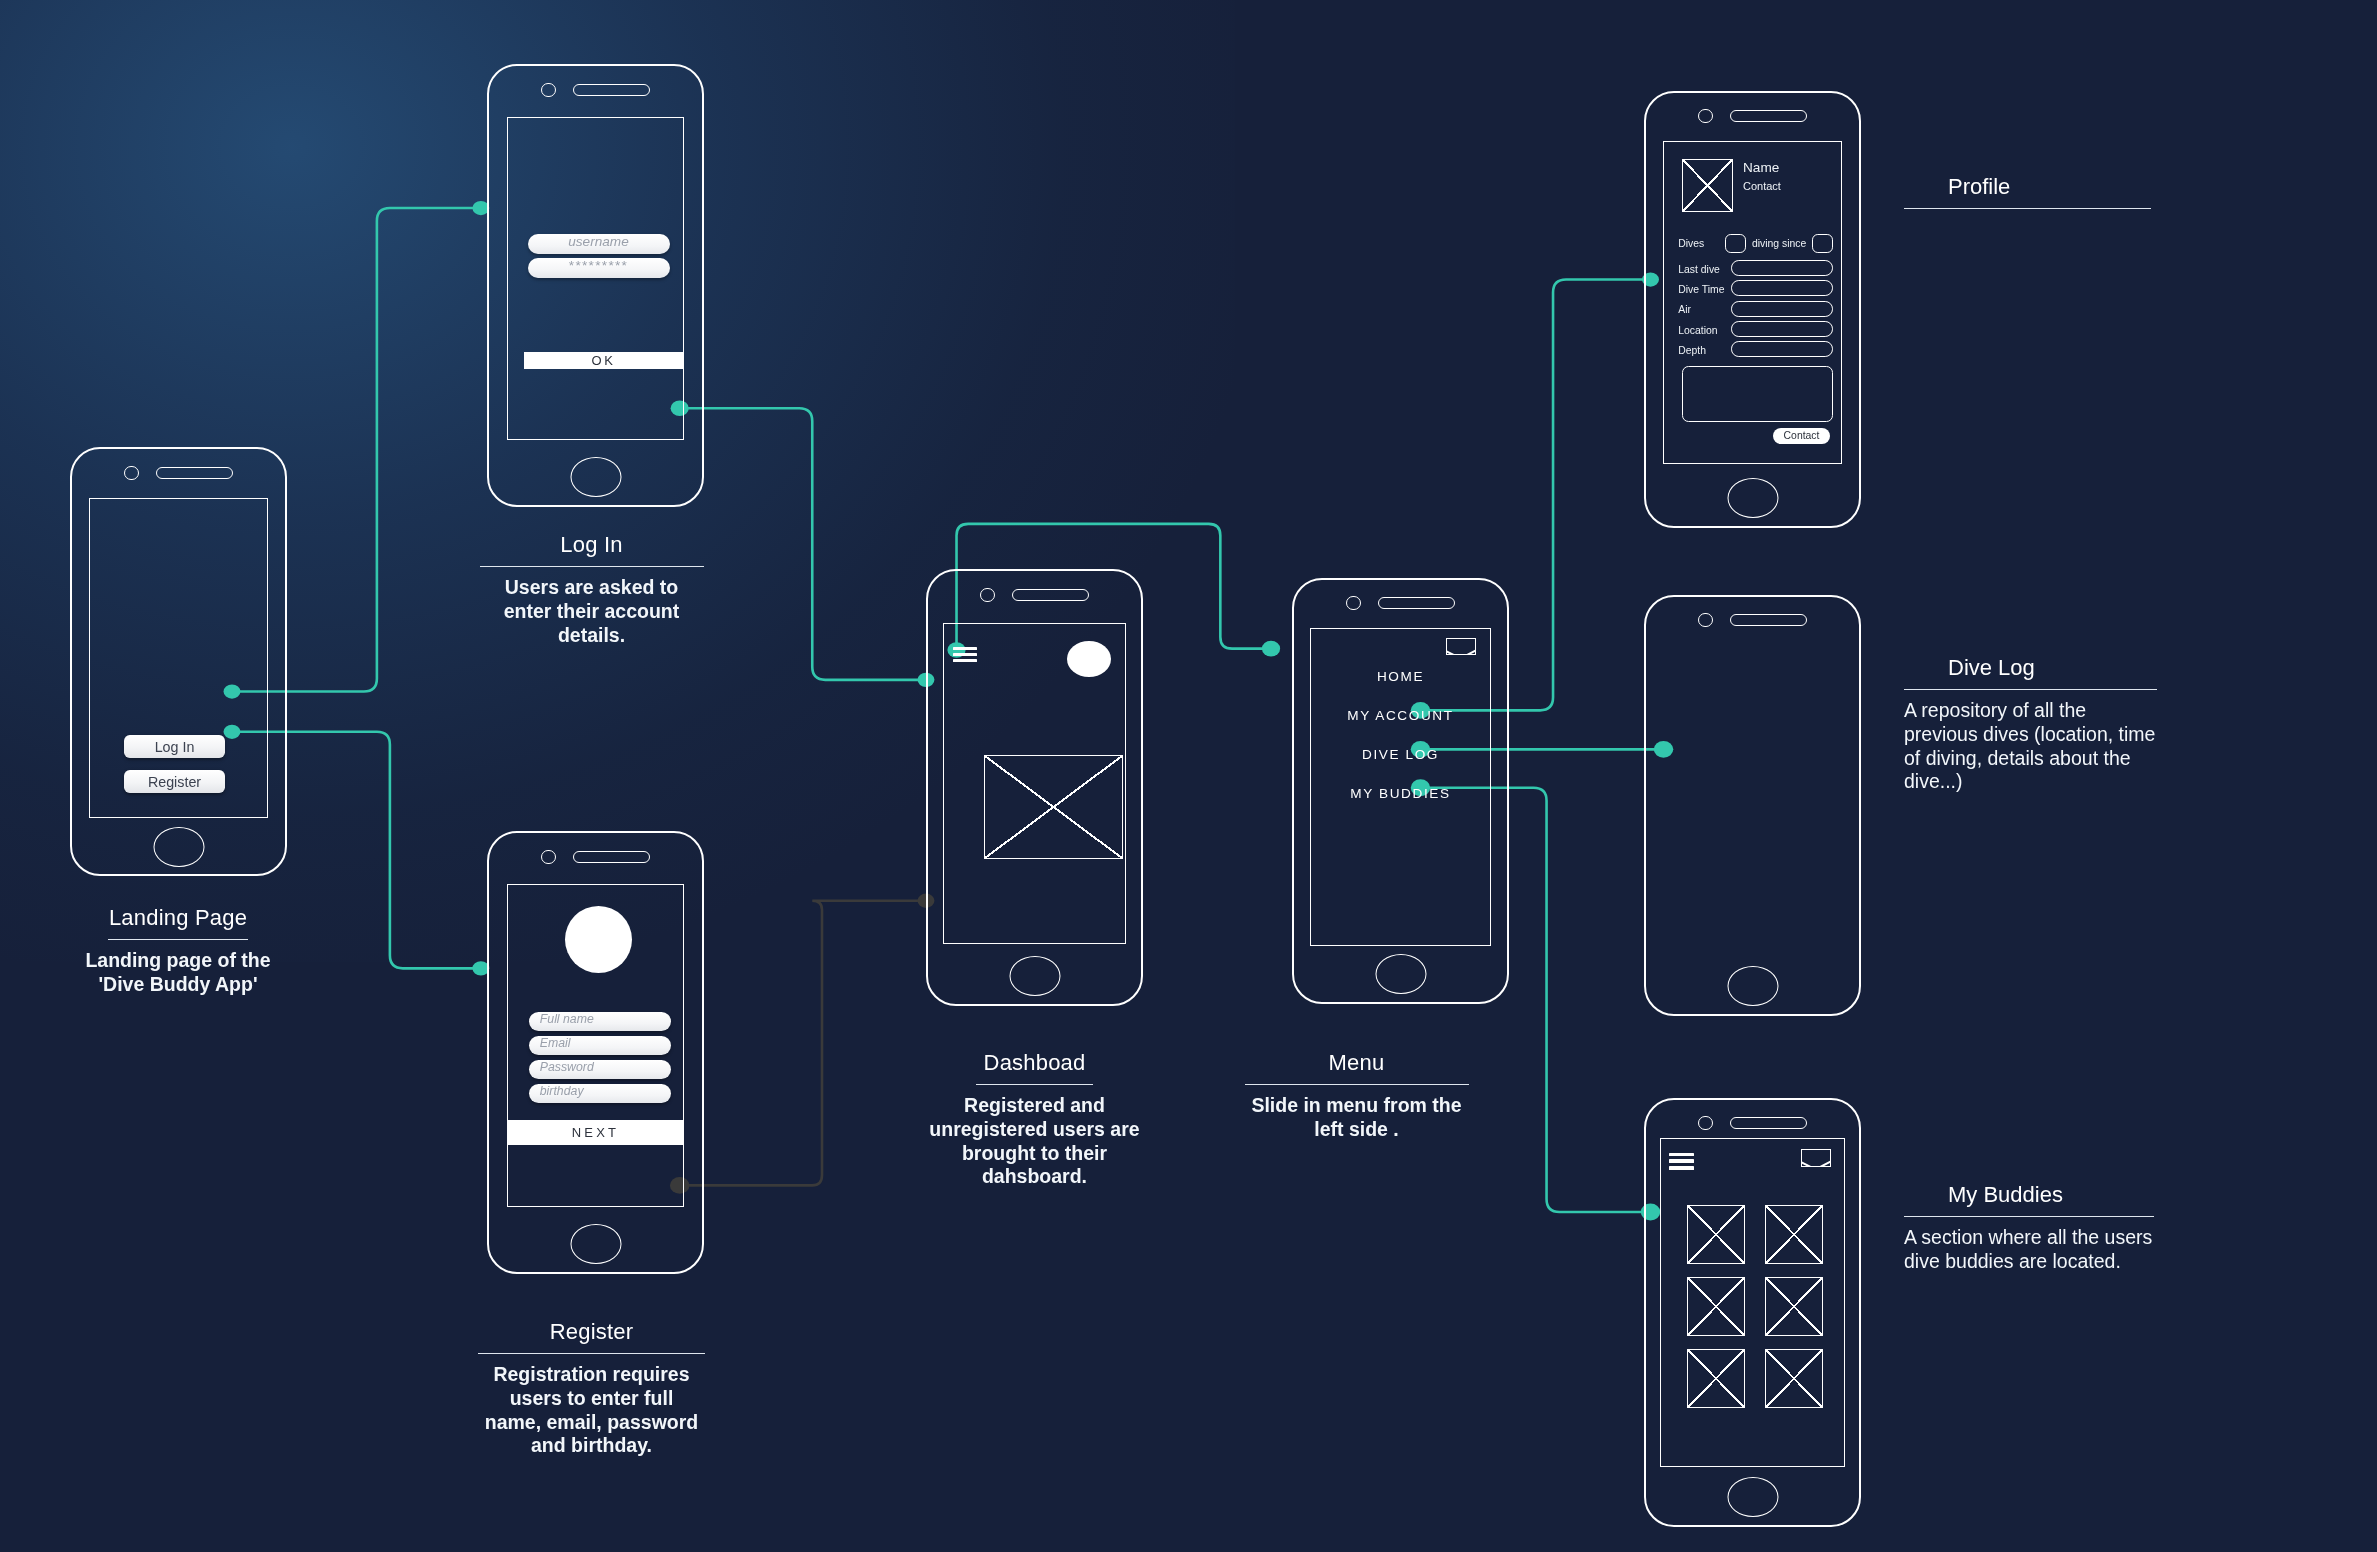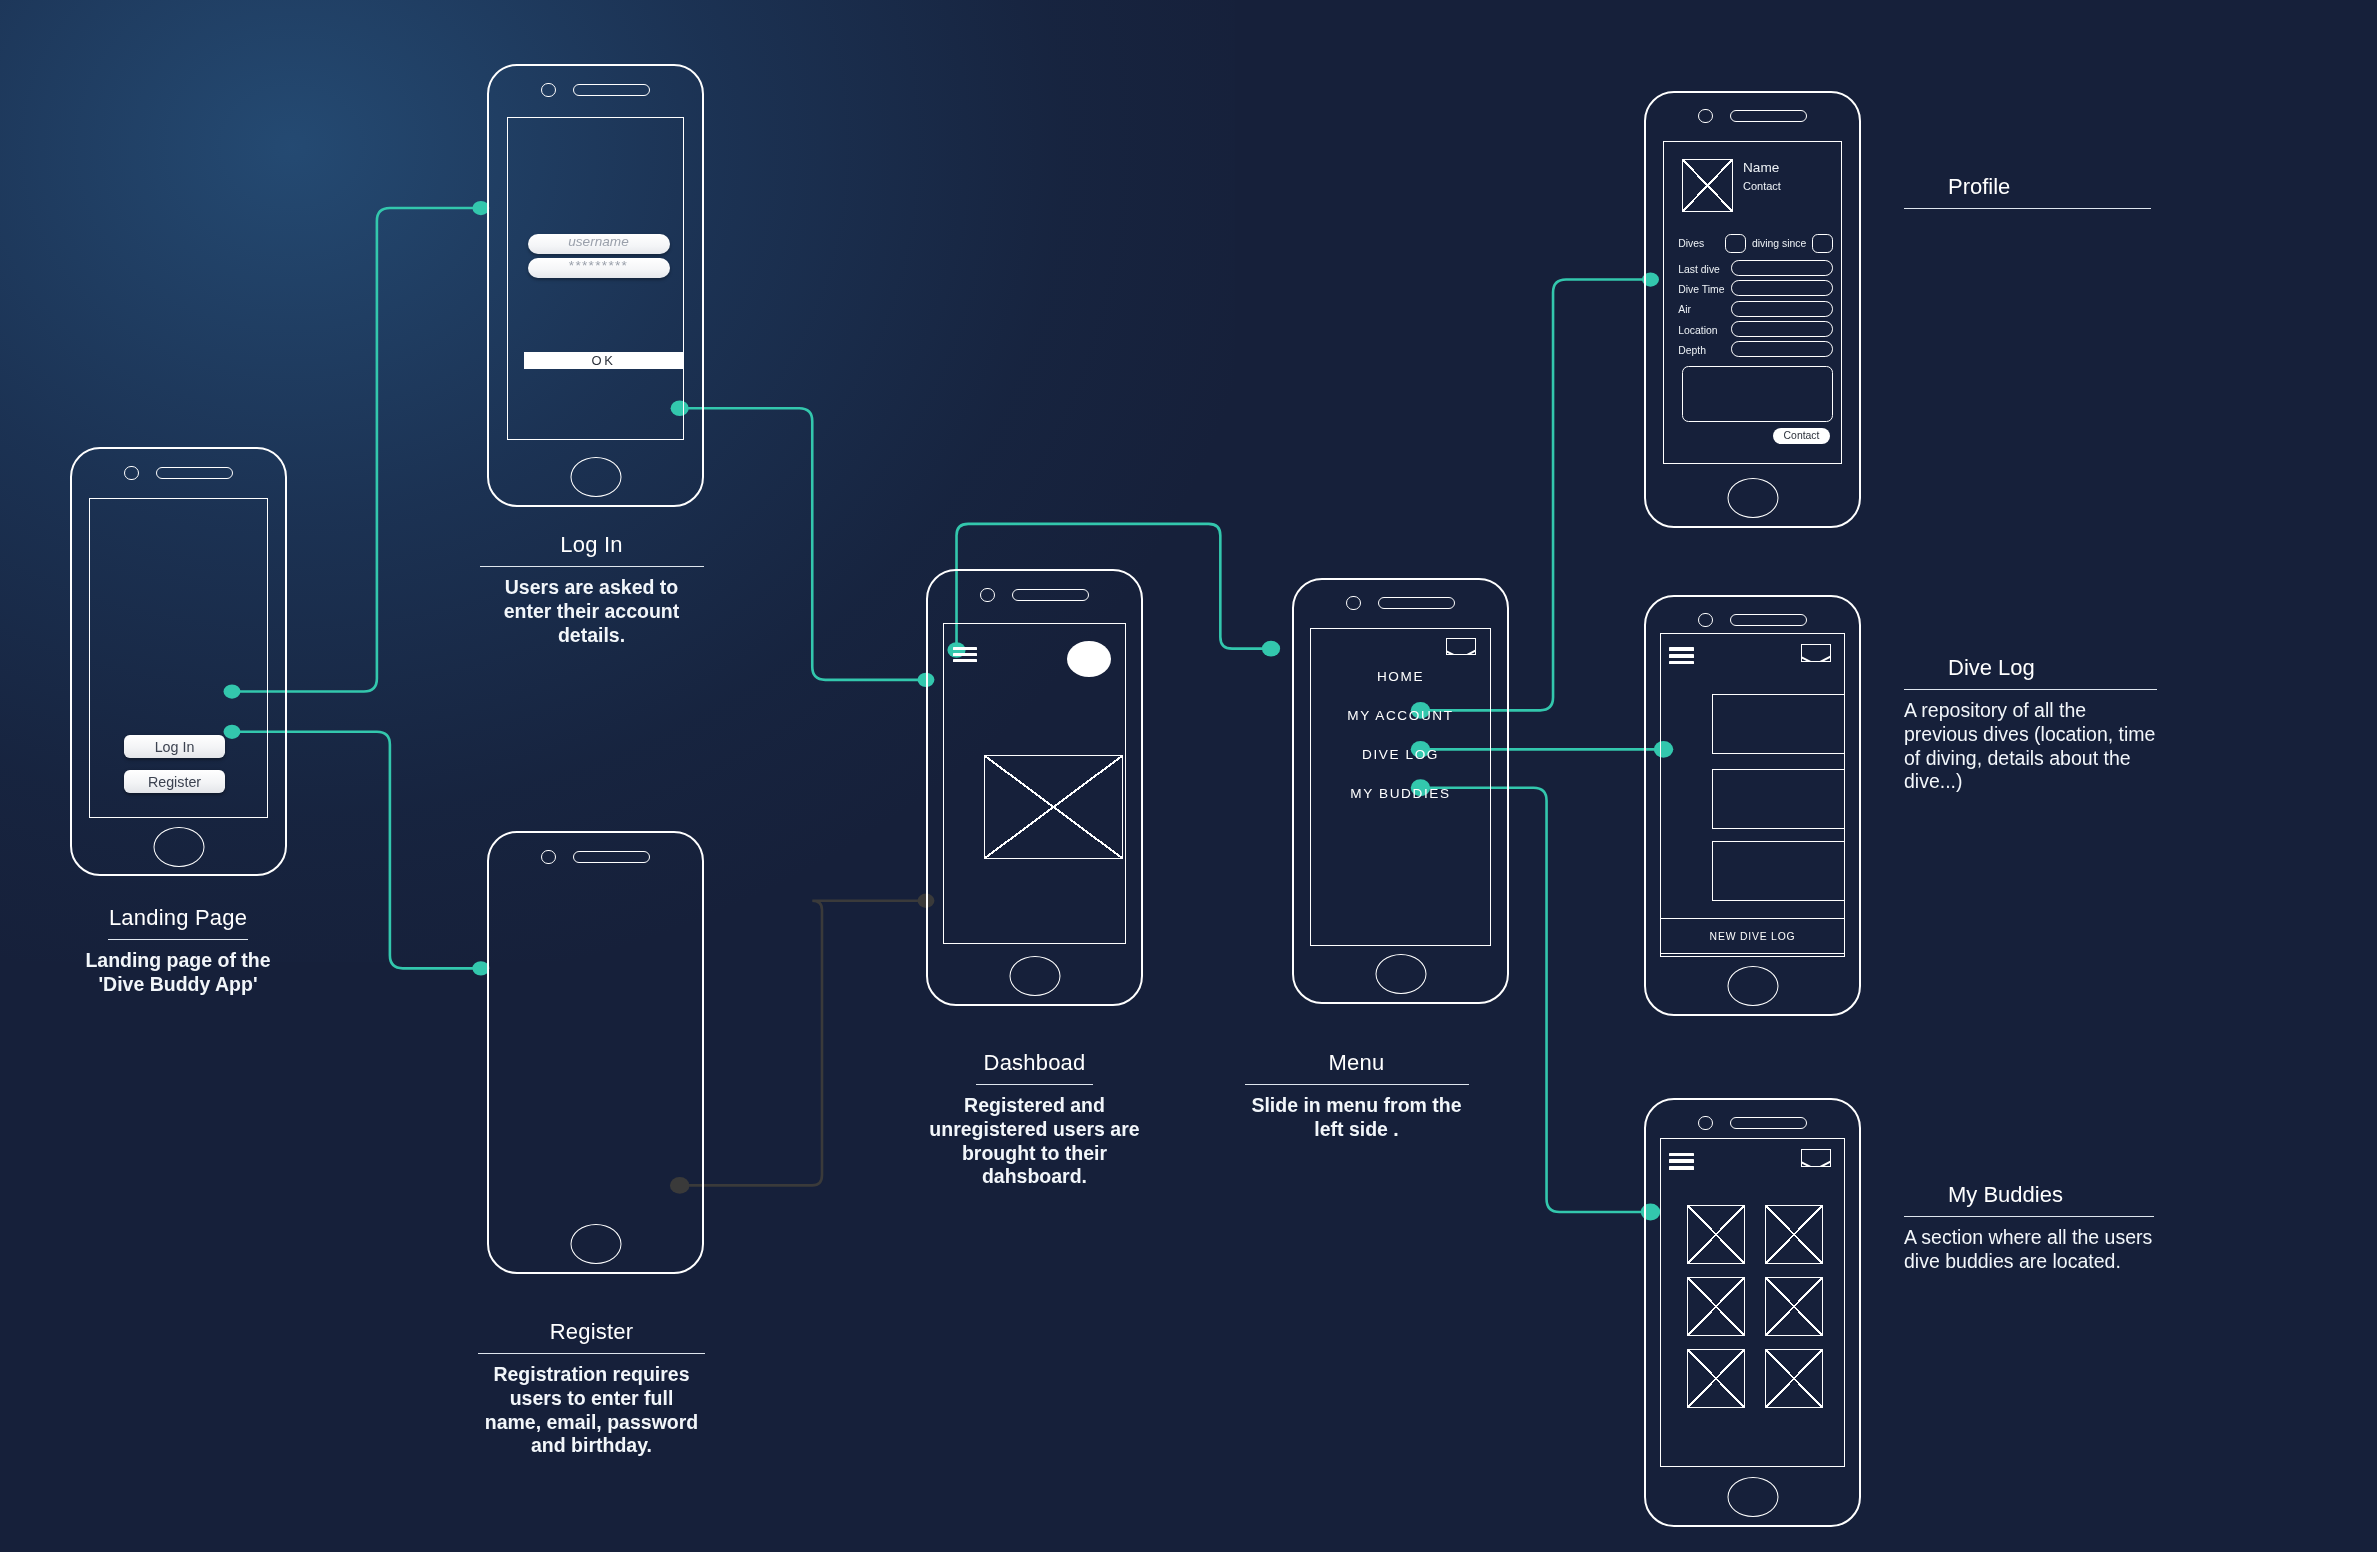--- a/index.html
+++ b/index.html
@@ -160,20 +160,36 @@
   <div class="b" style="white-space:pre-line;">Users are asked to
 enter their account
 details.</div>
 </div>
 
 <div class="phone" style="left:487px;top:831px;width:217px;height:443px;">
   <div class="notch" style="top:17px;">
       <span class="cam"></span>
       <span class="spk"></span>
     </div>
+  <div class="screen" style="left:18px;top:51px;right:18px;bottom:65px;">
+    <div class="circleAv" style="position:absolute;left:57px;top:21px;width:67px;height:67px;"></div>
+    <div class="wfield" style="position:absolute;left:21.4px;top:127px;width:142px;height:19px;padding-left:10.4px;font-size:12.3px;font-style:italic;">
+        <span>Full name</span>
+      </div>
+    <div class="wfield" style="position:absolute;left:21.4px;top:151px;width:142px;height:19px;padding-left:10.4px;font-size:12.3px;font-style:italic;">
+        <span>Email</span>
+      </div>
+    <div class="wfield" style="position:absolute;left:21.4px;top:175px;width:142px;height:19px;padding-left:10.4px;font-size:12.3px;font-style:italic;">
+        <span>Password</span>
+      </div>
+    <div class="wfield" style="position:absolute;left:21.4px;top:199px;width:142px;height:19px;padding-left:10.4px;font-size:12.3px;font-style:italic;">
+        <span>birthday</span>
+      </div>
+    <div class="bar" style="left:0;right:0;top:235px;height:25px;font-size:13px;letter-spacing:3.2px;">NEXT</div>
+  </div>
   <div class="home" style="bottom:7.8px;"></div>
 </div>
 <div class="cap" style="left:455px;top:1319px;width:273px;">
   <div class="t">Register</div>
   <div class="rule" style="width:227px;"></div>
   <div class="b" style="white-space:pre-line;">Registration requires
 users to enter full
 name, email, password
 and birthday.</div>
 </div>
@@ -258,34 +274,20 @@
 <div class="note clip" style="left:1904px;top:174px;width:247px;height:207px;">
   <div class="t">Profile</div>
   <div class="rule" style="width:247px;"></div>
 </div>
 
 <div class="phone" style="left:1644px;top:595px;width:217px;height:421px;">
   <div class="notch" style="top:15.6px;">
       <span class="cam"></span>
       <span class="spk"></span>
     </div>
-  <div class="screen" style="left:14.3px;top:36px;right:14.3px;bottom:57px;">
-    <div class="burger" style="position:absolute;left:7.8px;top:13px;width:25px;height:17.5px;">
-      <i style="height:3.9px;"></i>
-        <i style="height:3.9px;"></i>
-        <i style="height:3.9px;"></i>
-    </div>
-    <div class="env" style="position:absolute;right:13px;top:9.7px;width:30px;height:18px;"></div>
-    <div class="obox" style="position:absolute;left:51px;top:60px;width:140px;height:60px;"></div>
-    <div class="obox" style="position:absolute;left:51px;top:135px;width:140px;height:60px;"></div>
-    <div class="obox" style="position:absolute;left:51px;top:207px;width:140px;height:60px;"></div>
-    <div class="obox" style="position:absolute;left:0;right:0;top:284px;height:36px;display:flex;align-items:center;justify-content:center;border-left:none;border-right:none;">
-      <span style="color:#fff;font-size:10.4px;letter-spacing:0.8px;">NEW DIVE LOG</span>
-    </div>
-  </div>
   <div class="home" style="bottom:7.8px;"></div>
 </div>
 <div class="note" style="left:1904px;top:655px;width:253px;">
   <div class="t">Dive Log</div>
   <div class="rule" style="width:253px;"></div>
   <div class="b">A repository of all the previous dives (location, time of diving, details about the dive...)</div>
 </div>
 
 <div class="phone" style="left:1644px;top:1098px;width:217px;height:429px;">
   <div class="notch" style="top:15.6px;">

